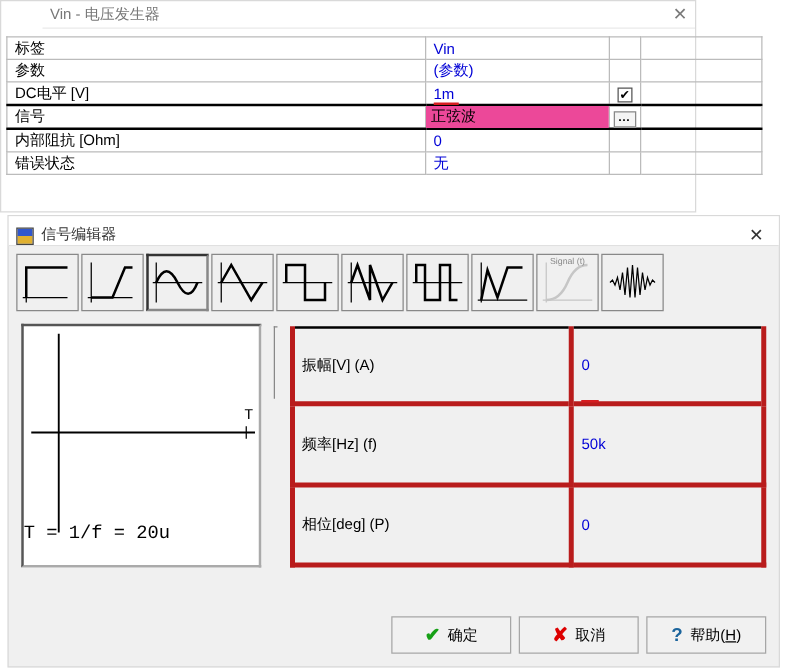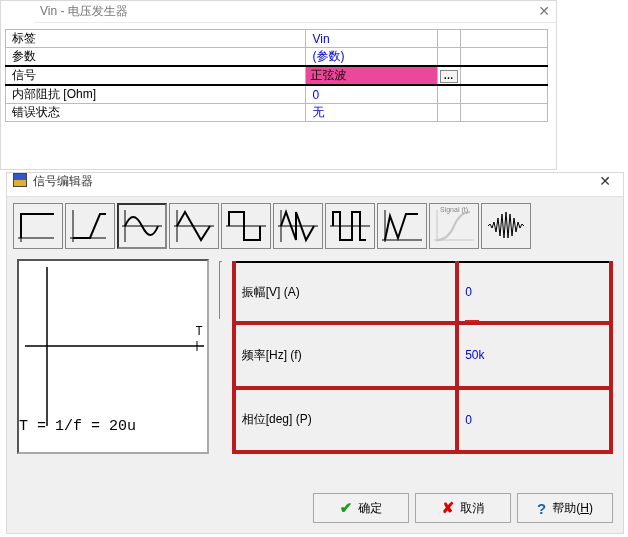--- a/index.html
+++ b/index.html
@@ -38,21 +38,21 @@
   .back-titlebar .title-text { flex: 1; }
   .back-close {
     position: absolute;
     right: 6px;
     top: 2px;
     color: #797979;
     font-size: 14px;
     font-family: Arial;
   }
   .back-grid {
-    width: 543px;
+    width: 605px;
     margin-left: 4px;
     margin-top: 6px;
     border-collapse: collapse;
   }
   .back-grid td {
     border: 1px solid #bbb;
     height: 16px;
     padding: 0 6px;
     vertical-align: middle;
     white-space: nowrap;
@@ -105,21 +105,21 @@
     width: 618px;
     height: 362px;
     border: 1px solid #d9d9d9;
     background: #f0f0f0;
     box-shadow: none;
   }
   .front-titlebar {
     height: 24px;
     background: #ffffff;
     display: flex;
-    align-items: flex-start;
+    align-items: flex-end;
     padding: 0 6px;
     border-bottom: 1px solid #e0e0e0;
   }
   .front-titlebar .app-icon {
     width: 14px;
     height: 14px;
     margin-right: 6px;
     background: linear-gradient(to bottom, #3157cc 0 50%, #e0b030 50% 100%);
     border: 1px solid #444;
   }
@@ -234,20 +234,29 @@
         <tr>
       <td class="col-label">标签</td>
       <td class="col-value">Vin</td>
       <td class="col-extra1"></td>
       <td class="col-extra2"></td>
     </tr>
     <tr>
       <td class="col-label">参数</td>
       <td class="col-value">(参数)</td>
       <td class="col-extra1"></td>
+      <td class="col-extra2"></td>
+    </tr>
+    <tr>
+      <td class="col-label">DC电平 [V]</td>
+      <td class="col-value">
+        <span>1m</span>
+        <span class="underline-red"></span>
+      </td>
+      <td class="col-extra1"><span class="check-box">✔</span></td>
       <td class="col-extra2"></td>
     </tr>
     <tr class="signal-row">
       <td class="col-label">信号</td>
       <td class="col-value signal-cell">正弦波</td>
       <td class="col-extra1 signal-btn-cell"><span class="ellipsis-btn">…</span></td>
       <td class="col-extra2"></td>
     </tr>
     <tr>
       <td class="col-label">内部阻抗 [Ohm]</td>

